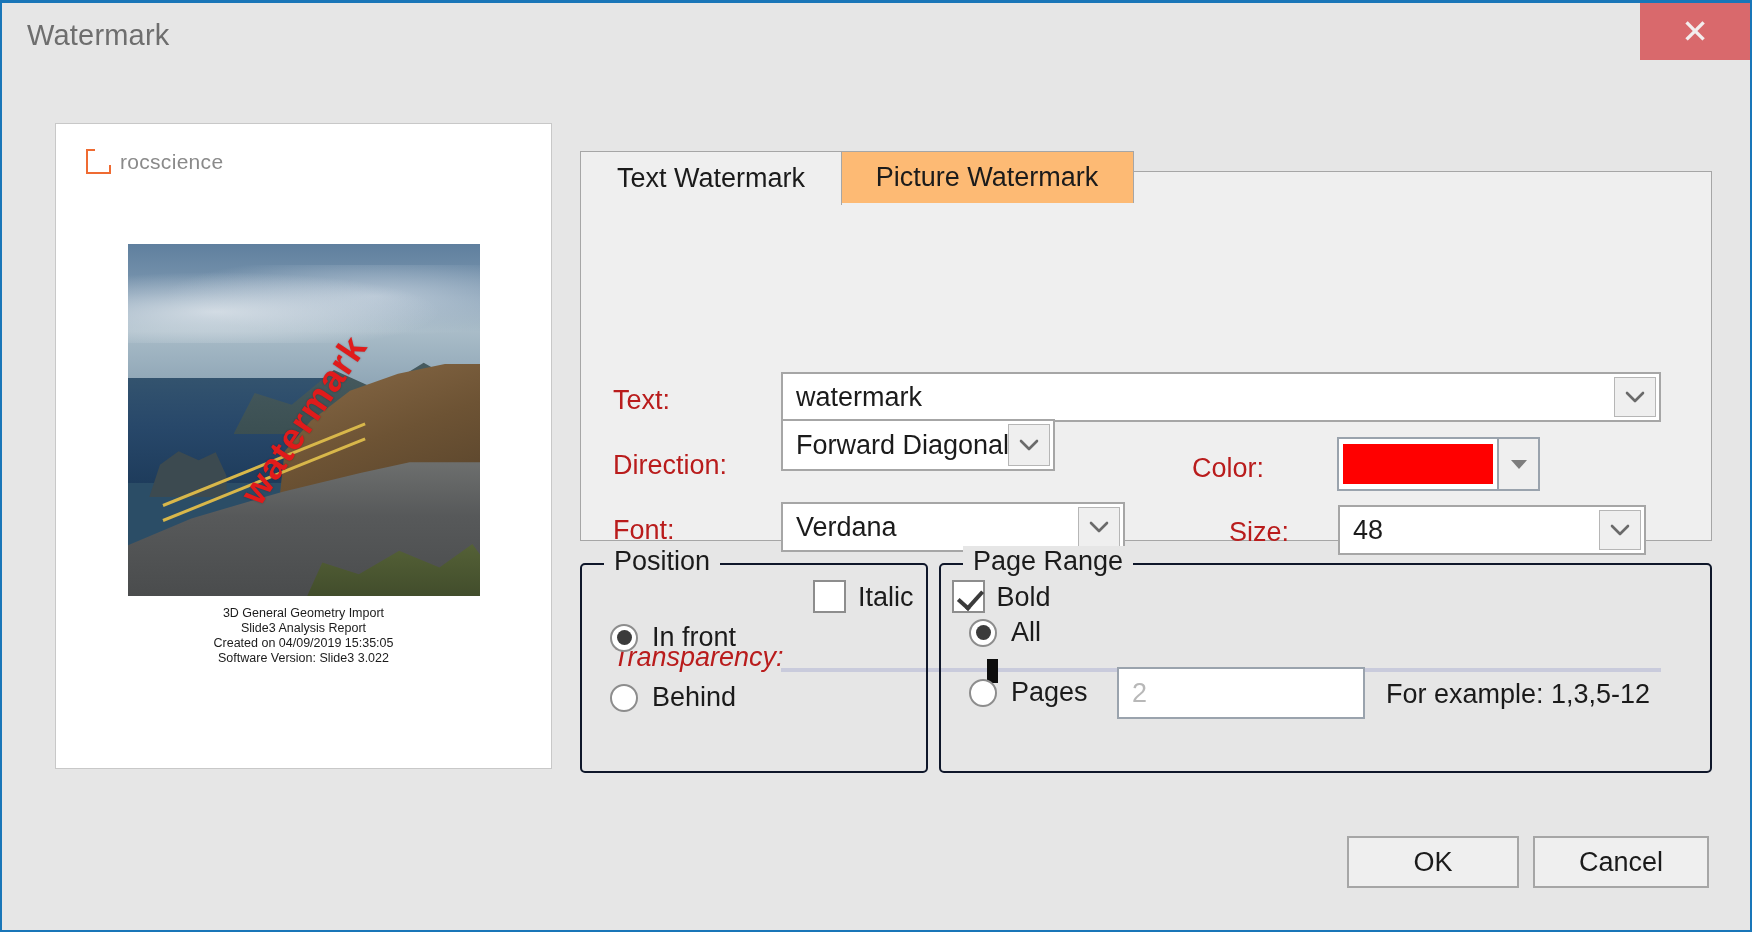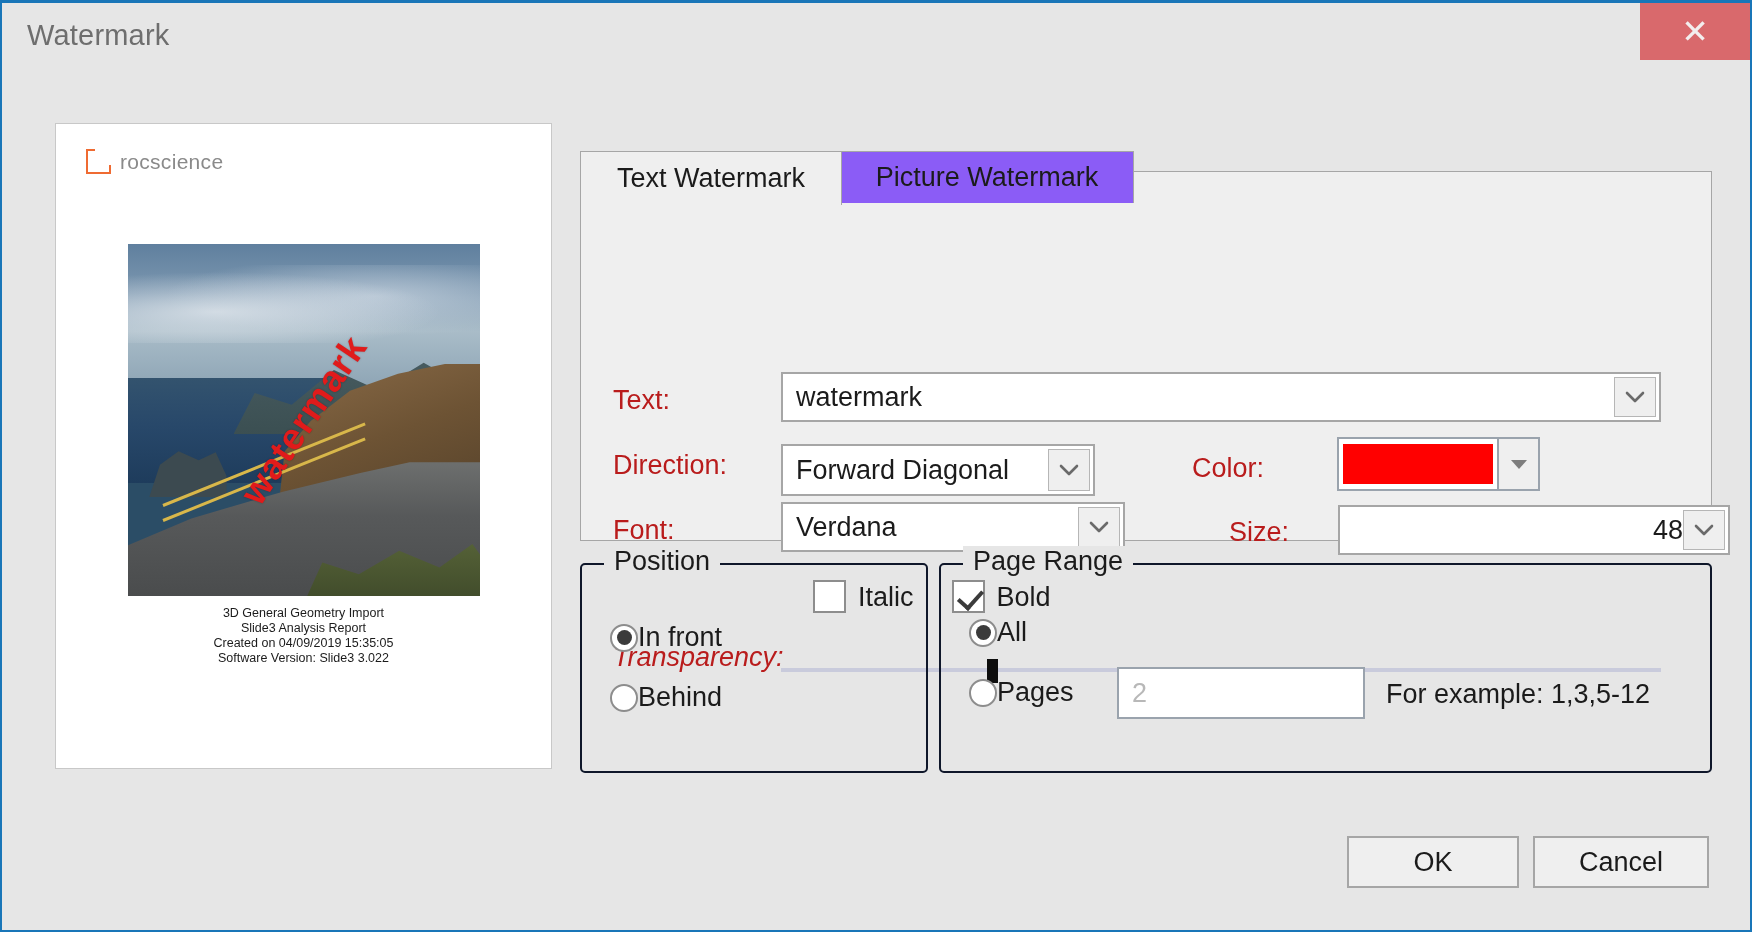--- a/index.html
+++ b/index.html
@@ -188,21 +188,21 @@
     cursor: pointer;
     border: 1px solid #a6a6a6;
     border-bottom: none;
   }
   .tab.active {
     background: #efefef;
     z-index: 3;
     height: 54px;
   }
   .tab.inactive {
-    background: #8b5cf6;
+    background: #fdba74;
     z-index: 1;
   }
   #tab-text { left: 0; width: 262px; }
   #tab-picture { left: 260px; width: 294px; }
 
   
   #text-panel {
     position: absolute;
     left: 578px; top: 168px;
     width: 1132px; height: 370px;
@@ -241,21 +241,21 @@
     cursor: pointer;
   }
   .combo .combo-arrow svg { display: block; }
 
   
   #field-text-label { left: 32px; top: 213px; }
   #combo-text { left: 200px; top: 200px; width: 880px; height: 50px; }
 
   
   #field-direction-label { left: 32px; top: 278px; }
-  #combo-direction { left: 200px; top: 272px; width: 314px; height: 52px; }
+  #combo-direction { left: 200px; top: 247px; width: 274px; height: 52px; }
 
   
   #field-color-label { left: 611px; top: 281px; }
   #color-widget {
     position: absolute;
     left: 756px; top: 265px;
     width: 203px; height: 54px;
     border: 2px solid #9aa3ad;
     background: #ffffff;
     display: flex;
@@ -276,21 +276,21 @@
     display: flex; align-items: center; justify-content: center;
     cursor: pointer;
   }
 
   
   #field-font-label { left: 32px; top: 343px; }
   #combo-font { left: 200px; top: 330px; width: 344px; height: 50px; }
 
   
   #field-size-label { left: 648px; top: 345px; }
-  #combo-size { left: 757px; top: 333px; width: 392px; height: 50px; text-align: right; }
+  #combo-size { left: 757px; top: 333px; width: 308px; height: 50px; }
 
   
   .chk-row { position: absolute; left: 232px; top: 408px; display: flex; align-items: flex-end; }
   .chkbox {
     width: 33px; height: 33px;
     border: 2px solid #8d8d8d;
     background: #ffffff;
     position: relative;
     cursor: pointer;
     flex: none;
@@ -368,20 +368,21 @@
     content: "";
     position: absolute;
     left: 50%; top: 50%;
     width: 15px; height: 15px;
     margin: -7.5px 0 0 -7.5px;
     border-radius: 50%;
     background: #3b3b3b;
   }
   .radio-label {
     font-size: 27px; color: #1b1b1b;
+    margin-left: 14px;
     white-space: nowrap;
   }
 
   #radio-infront { left: 28px; top: 57px; }
   #radio-behind  { left: 28px; top: 117px; }
   #radio-all     { left: 28px; top: 52px; justify-content: space-between; }
   #radio-pages   { left: 28px; top: 112px; }
 
   #pages-input {
     position: absolute;

